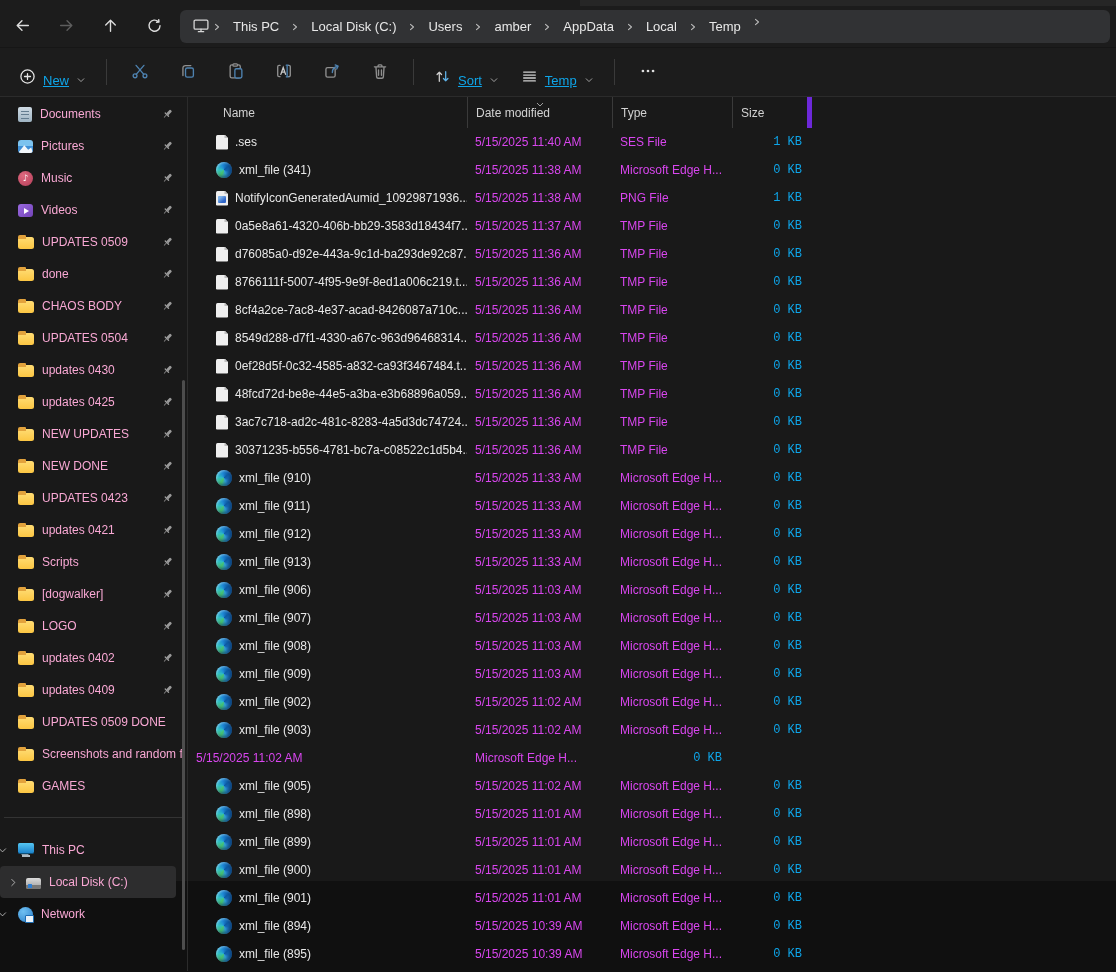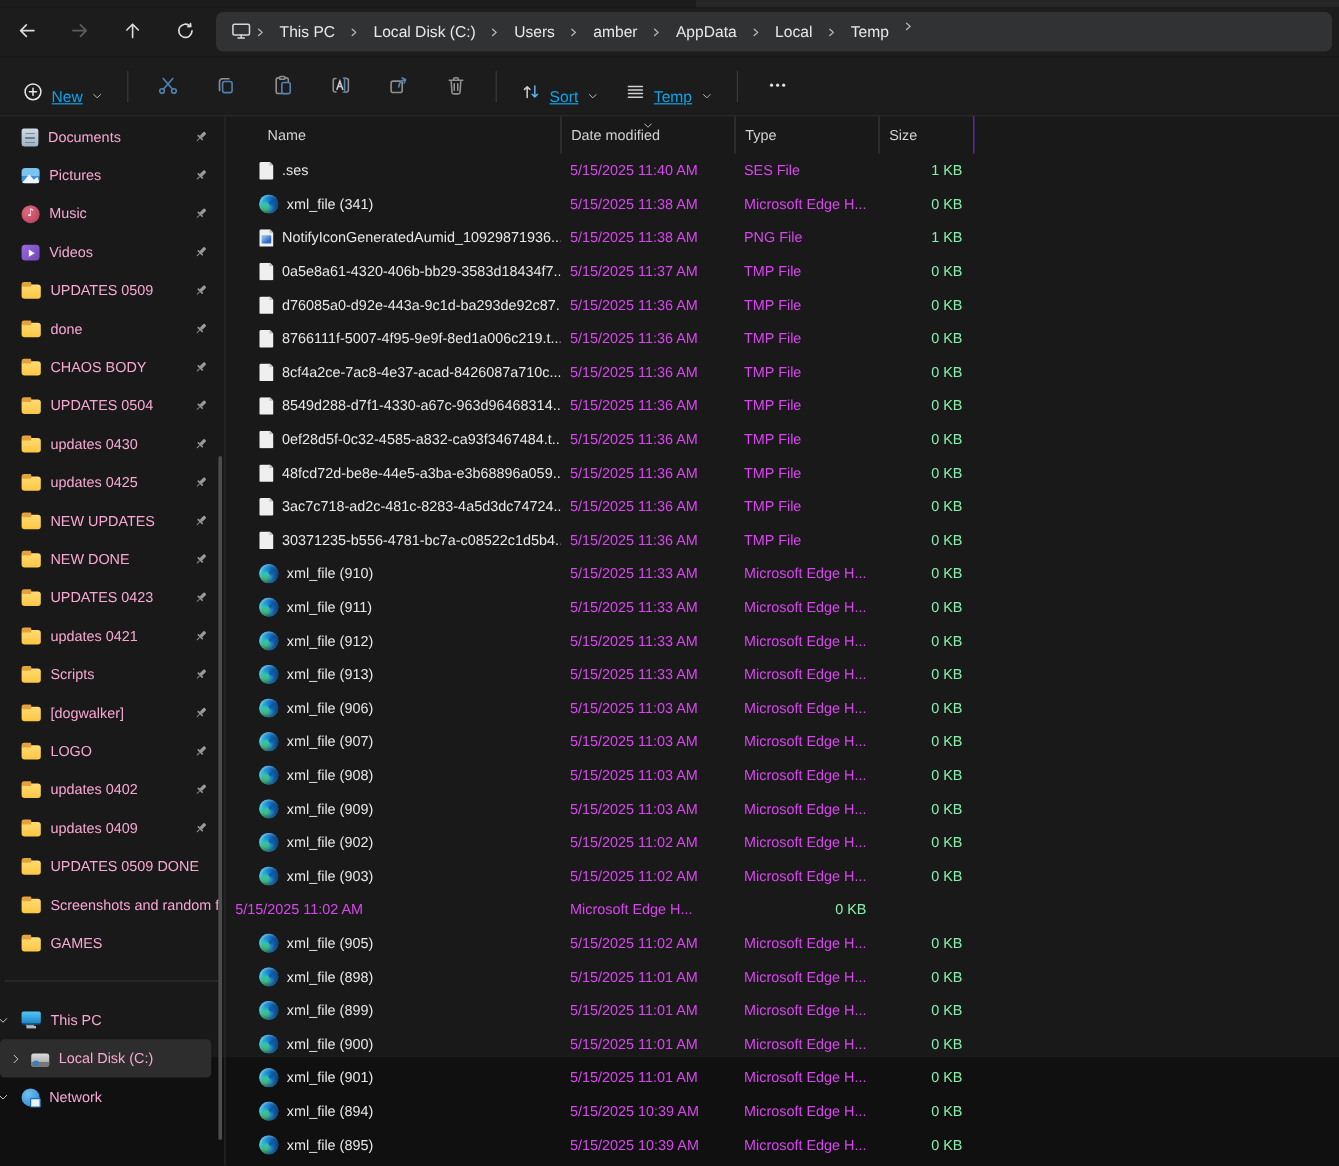--- a/index.html
+++ b/index.html
@@ -104,28 +104,28 @@
   
   .main { flex:1; position:relative; }
   .grid-row { display:grid; grid-template-columns:279px 145px 120px 80px; align-items:center; }
   .list-header { height:31px; color:#d2d2d2; position:relative; }
   .hcell { height:100%; display:flex; align-items:center; position:relative; cursor:pointer; }
   .hcell .htext { white-space:nowrap; }
   .h-name { padding-left:35px; }
   .h-date,.h-type { padding-left:8px; }
   .h-size { padding-left:8px; }
   .h-date,.h-type,.h-size { border-left:1px solid #3a3a3a; }
-  .h-size { border-right:1px solid #6d28d9; }
+  .h-size { border-right:5px solid #6d28d9; }
   .sort-chev { position:absolute; top:1px; left:50%; transform:translateX(-50%); }
   .sort-chev svg { stroke:#bdbdbd; fill:none; stroke-width:1.2; stroke-linecap:round; stroke-linejoin:round; }
 
   .file-row { height:28px; cursor:default; }
   .cell-name { display:flex; align-items:center; gap:7px; padding-left:28px; overflow:hidden; white-space:nowrap; color:#e8e8e8; }
   .cell-date,.cell-type { padding-left:8px; color:#d946ef; white-space:nowrap; }
-  .cell-size { padding-right:10px; text-align:right; color:#86efac; white-space:nowrap; }
+  .cell-size { padding-right:10px; text-align:right; color:#0ea5e9; white-space:nowrap;font-family:Liberation Mono, monospace; }
 </style>
 </head>
 <body>
 
 <div class="window">
 
   <div class="top-strip">
     <div class="tab-remnant"></div>
   </div>
 

